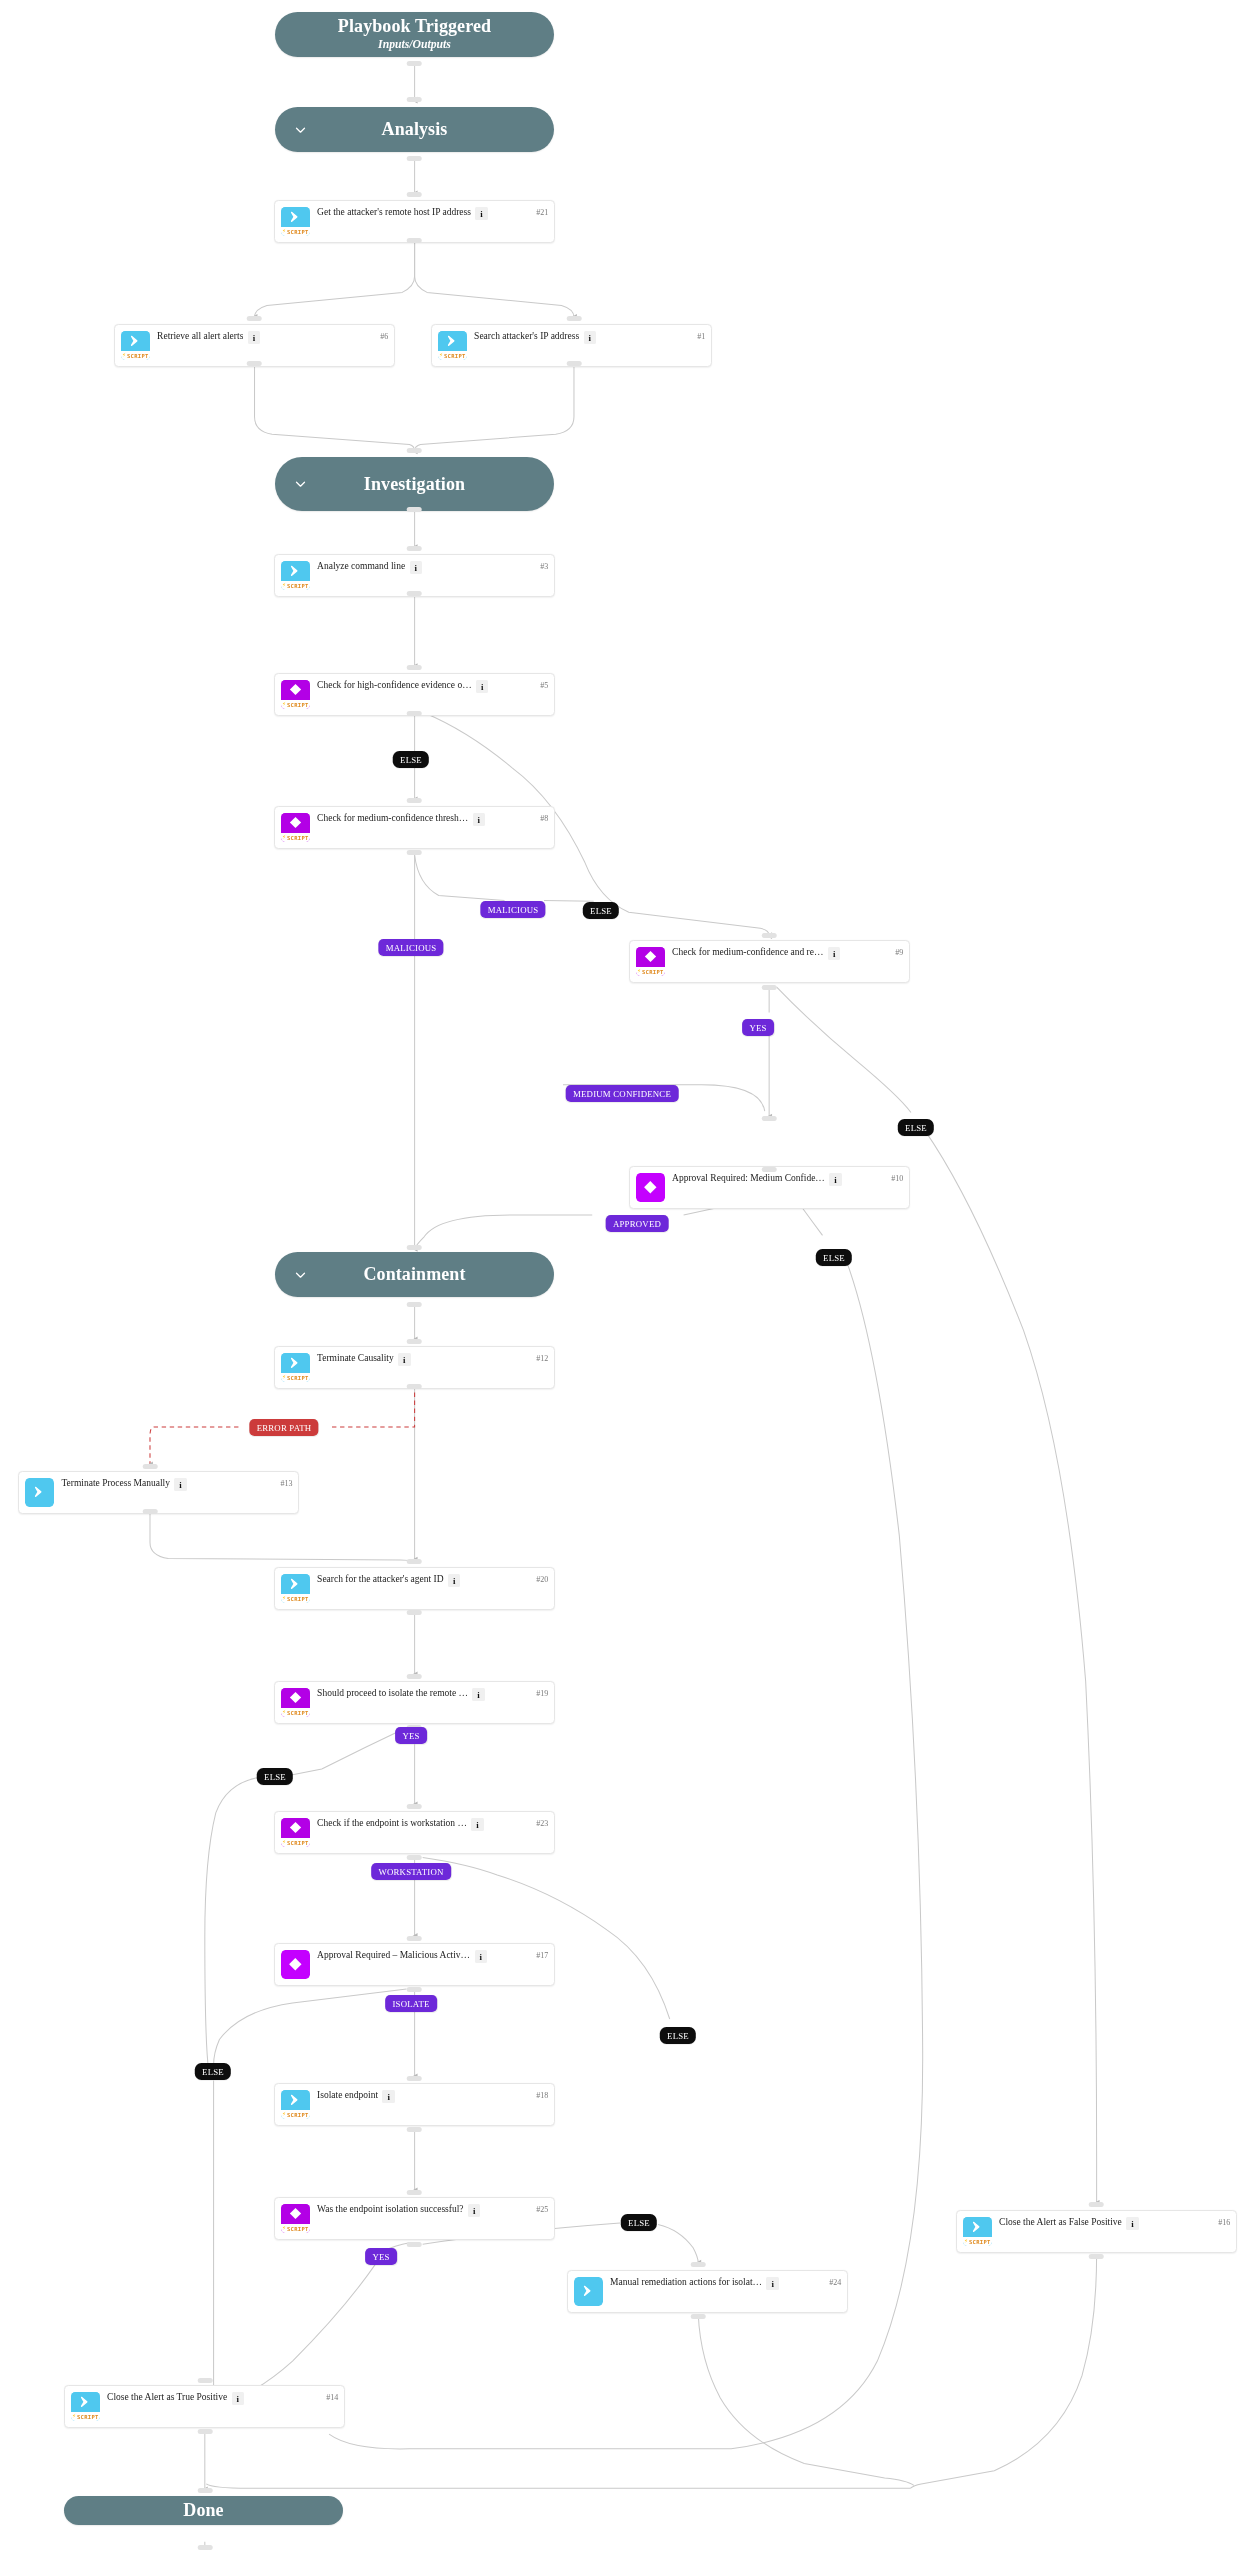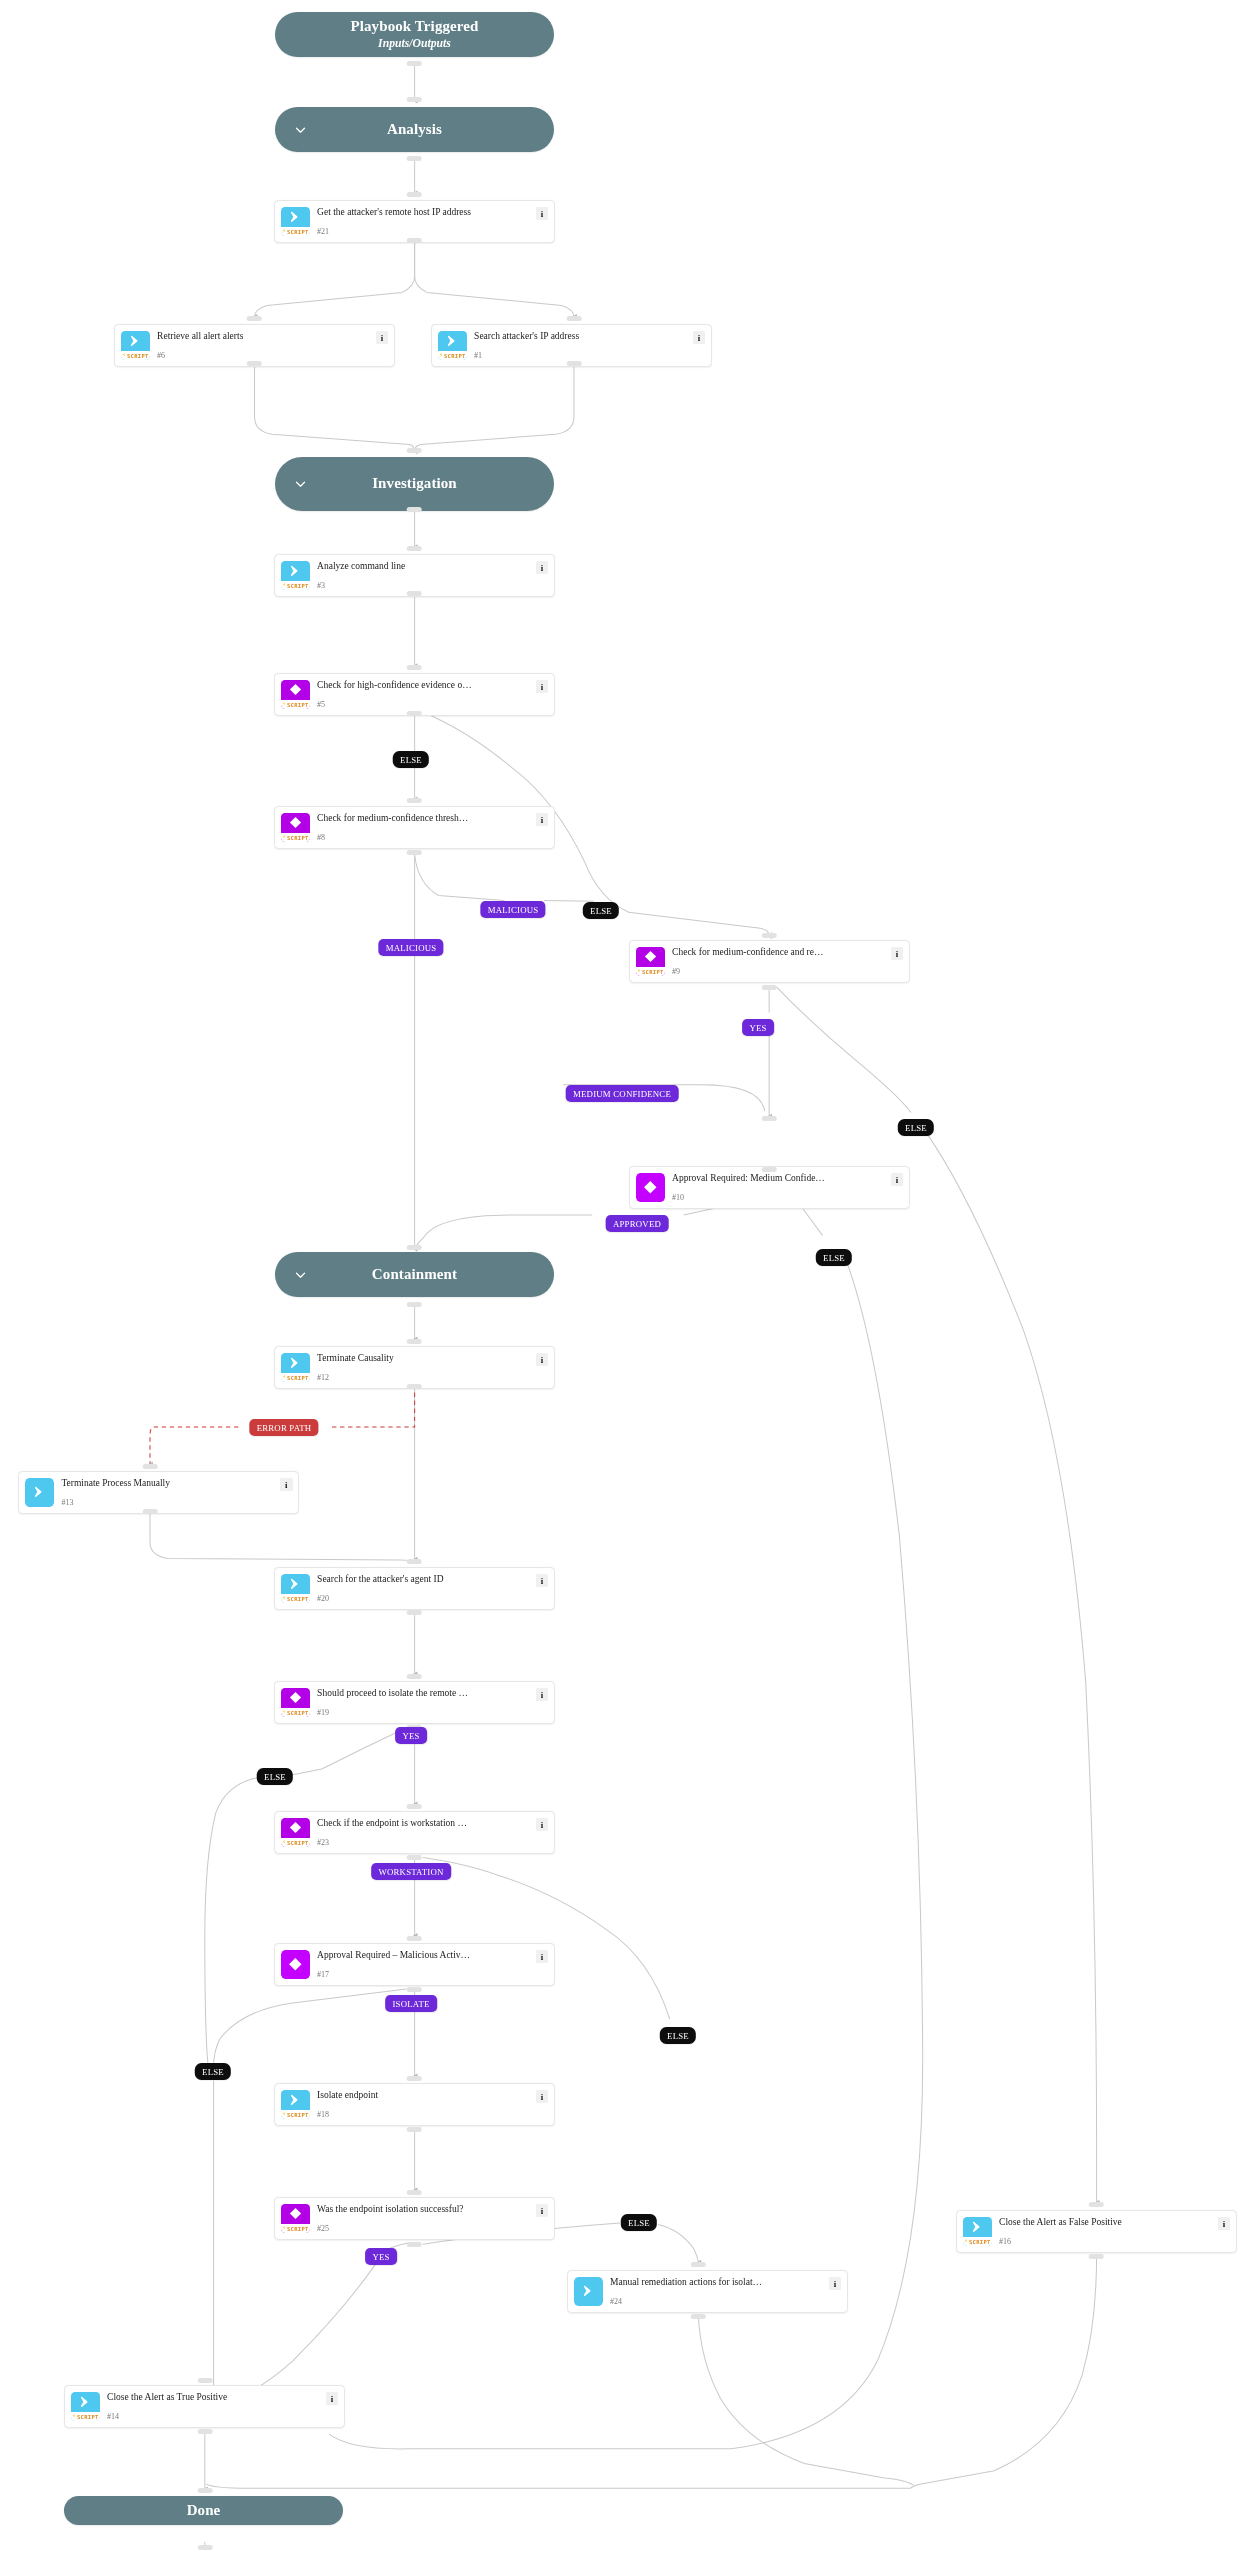--- a/index.html
+++ b/index.html
@@ -30,21 +30,21 @@
     background: #5f7e85;
     border-radius: 29px;
     color: #ffffff;
     display: flex;
     align-items: center;
     justify-content: center;
     text-align: center;
     box-shadow: 0 0.7px 1.5px rgba(0,0,0,0.10);
   }
   .phase .phase-title {
-    font-size: 15px;
+    font-size: 18px;
     font-weight: 700;
     letter-spacing: 0.1px;
     line-height: 1.15;
   }
   .phase .phase-sub {
     font-size: 11.7px;
     font-style: italic;
     font-weight: 700;
     line-height: 1.2;
     margin-top: 1.5px;
@@ -117,21 +117,21 @@
     border-radius: 0 0 2.9px 2.9px;
   }
   .badge-script .bolt { color: #ffc220; font-size: 6.6px; line-height: 1; }
   .icon-wrap.script-ring { box-shadow: inset 0 0 0 0.7px #4fc8ef; }
   .icon-wrap.cond-ring   { box-shadow: inset 0 0 0 0.7px #b300e6; }
 
   .task .body {
     flex: 1 1 auto;
     min-width: 0;
     display: flex;
-    flex-direction: column;
+    flex-direction: row;
     justify-content: space-between;
     height: 29px;
     padding-top: 0.7px;
   }
   .task .title-row {
     display: flex;
     align-items: flex-start;
     justify-content: space-between;
     gap: 4.4px;
   }

